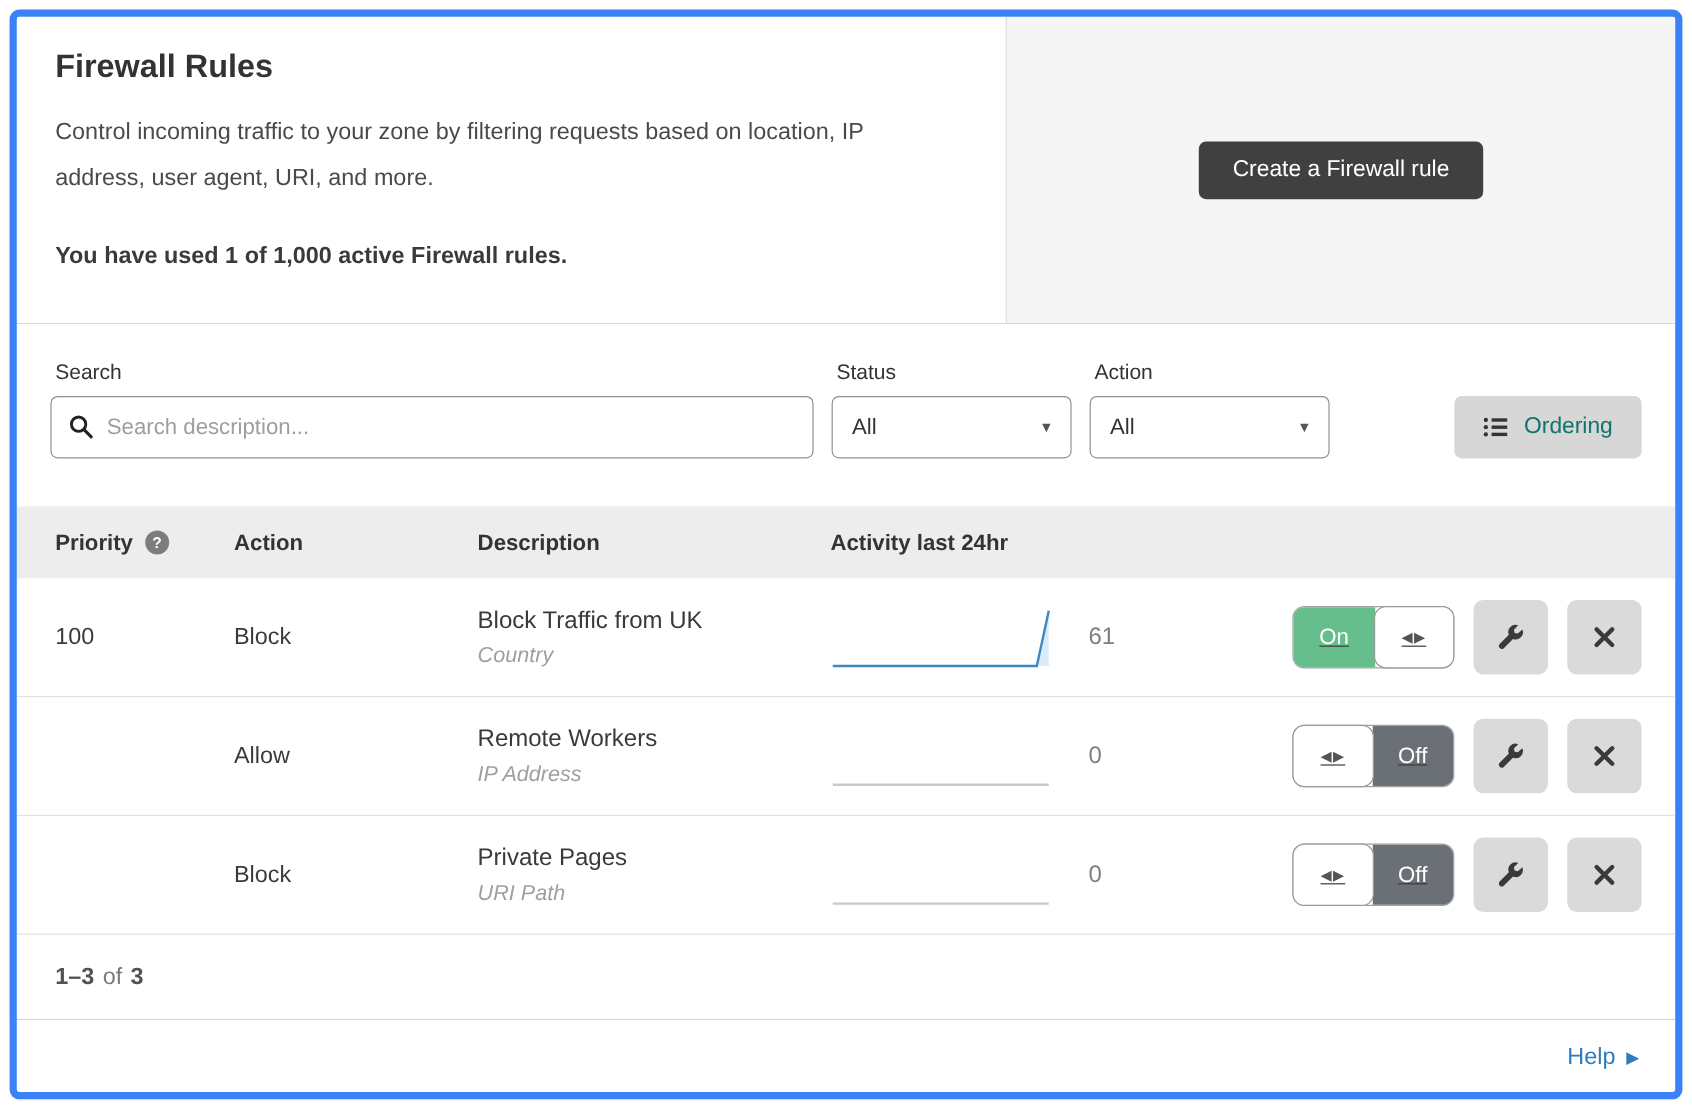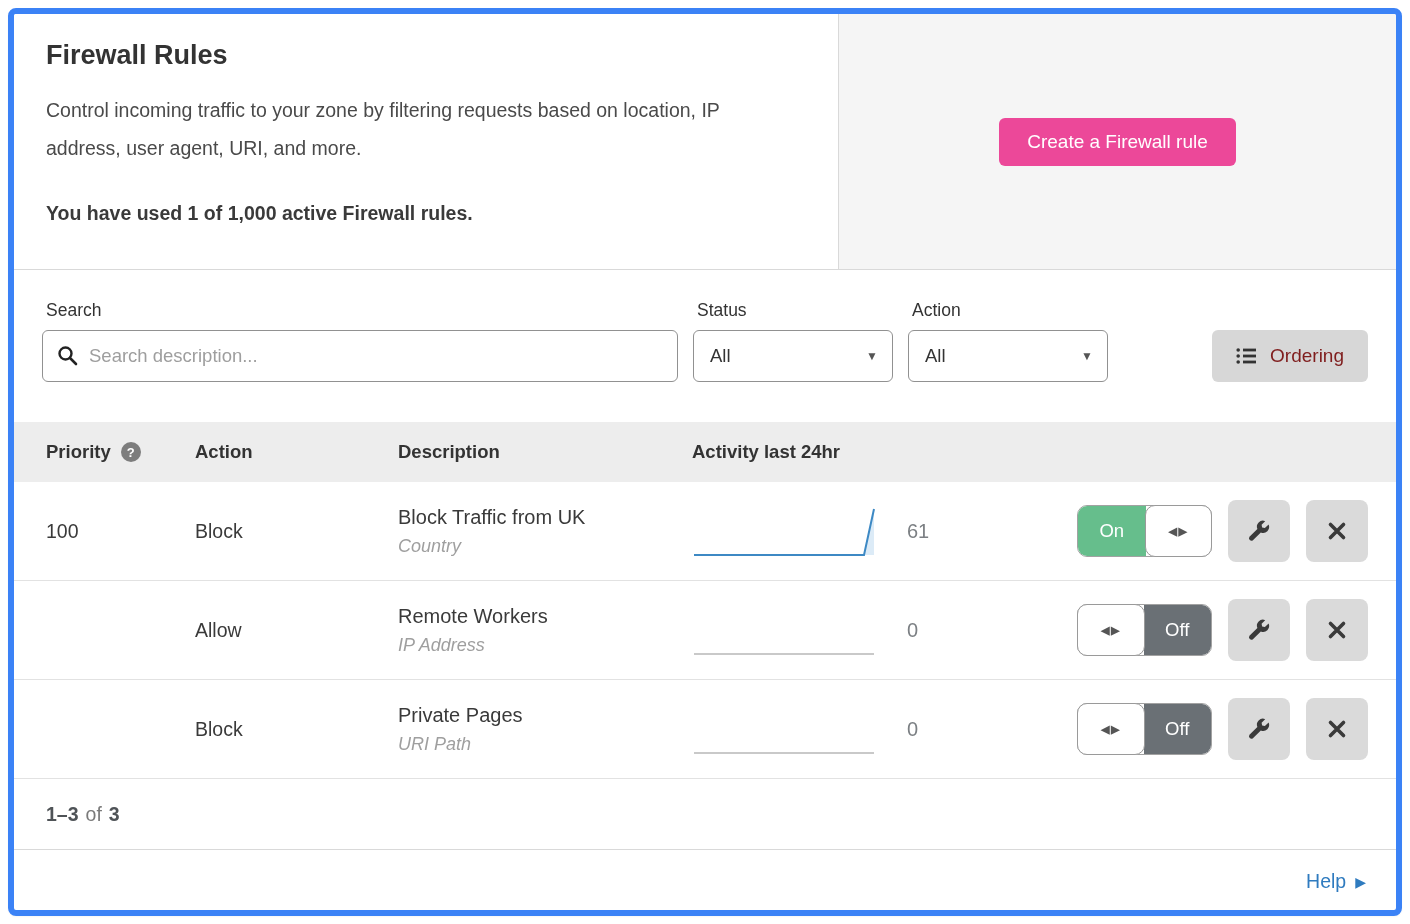--- a/index.html
+++ b/index.html
@@ -12,21 +12,21 @@
   }
 
   
   .header-band { display:flex; height:256px; border-bottom:1px solid #d9d9d9; flex:0 0 auto; }
   .header-left { flex:1 1 auto; background:#fff; border-right:1px solid #d9d9d9; padding:26px 40px 0 32px; }
   .header-right { flex:0 0 557px; background:#f5f5f5; display:flex; align-items:center; justify-content:center; }
   .page-title { font-size:27px; font-weight:bold; color:#333; margin-bottom:20px; }
   .page-desc { font-size:19.5px; color:#4a4a4a; line-height:38px; max-width:780px; }
   .page-usage { font-size:19.5px; font-weight:bold; color:#3a3a3a; margin-top:35px; }
   .create-btn {
-    background:#ec4899; color:#fff; font-size:19px; font-family:inherit;
+    background:#404040; color:#fff; font-size:19px; font-family:inherit;
     border:none; border-radius:6px; padding:0 28px; height:48px; cursor:pointer;
   }
 
   
   .filter-band { padding:30px 28px 40px 28px; display:flex; align-items:flex-end; flex:0 0 auto; }
   .field { margin-right:15px; }
   .field-label { font-size:17.5px; color:#333; margin-bottom:9px; padding-left:4px; }
   .search-box { position:relative; width:636px; }
   .search-box input {
     width:100%; height:52px; border:1px solid #919191; border-radius:6px;
@@ -35,21 +35,21 @@
   .search-box input::placeholder { color:#9e9e9e; }
   .search-icon { position:absolute; left:14px; top:14px; width:24px; height:24px; }
   .select {
     width:200px; height:52px; border:1px solid #919191; border-radius:6px; background:#fff;
     display:flex; align-items:center; font-size:18.5px; color:#333; padding:0 14px 0 16px;
     cursor:pointer; position:relative;gap:28px;
   }
   .select .caret { margin-left:auto; font-size:12px; color:#555; }
   .ordering-btn {
     margin-left:auto; height:52px; background:#d7d7d7; border:none; border-radius:6px;
-    display:flex; align-items:center; font-size:19px; color:#7f1d1d; font-family:inherit;
+    display:flex; align-items:center; font-size:19px; color:#0f766e; font-family:inherit;
     padding:0 24px; cursor:pointer;
   }
   .ordering-btn svg { margin-right:12px; }
 
   
   .thead {
     height:60px; background:#ededed; display:flex; align-items:center;
     font-size:18.5px; font-weight:bold; color:#333; flex:0 0 auto;
   }
   .col-priority { width:181px; padding-left:32px; display:flex; align-items:center; }
@@ -68,21 +68,21 @@
   }
   .desc-main { font-size:20px; color:#3a3a3a; margin-bottom:7px; }
   .desc-sub  { font-size:18px; color:#9f9f9f;font-style:italic; }
   .spark { display:block; }
   .count { color:#7c8084; font-size:20px; }
   .controls { margin-left:auto; display:flex; align-items:center; padding-right:28px; }
 
   
   .toggle {
     width:135px; height:52px; border:1px solid #a2a2a2; border-radius:10px;
-    display:flex; background:#fff; cursor:pointer;
+    display:flex; background:#fff; cursor:pointer;text-decoration:underline;
   }
   .toggle .seg {
     flex:1 1 50%; display:flex; align-items:center; justify-content:center;
     font-size:18.5px;
   }
   .seg-on  { background:#66be8c; color:#fff; border-radius:9px 0 0 9px; }
   .seg-off { background:#6a7075; color:#fff; border-radius:0 9px 9px 0; }
   .seg-handle {
     background:#fff; border:1px solid #9a9a9a; border-radius:10px;
     margin:-1px; color:#555; font-size:14px; letter-spacing:1px; z-index:1;

